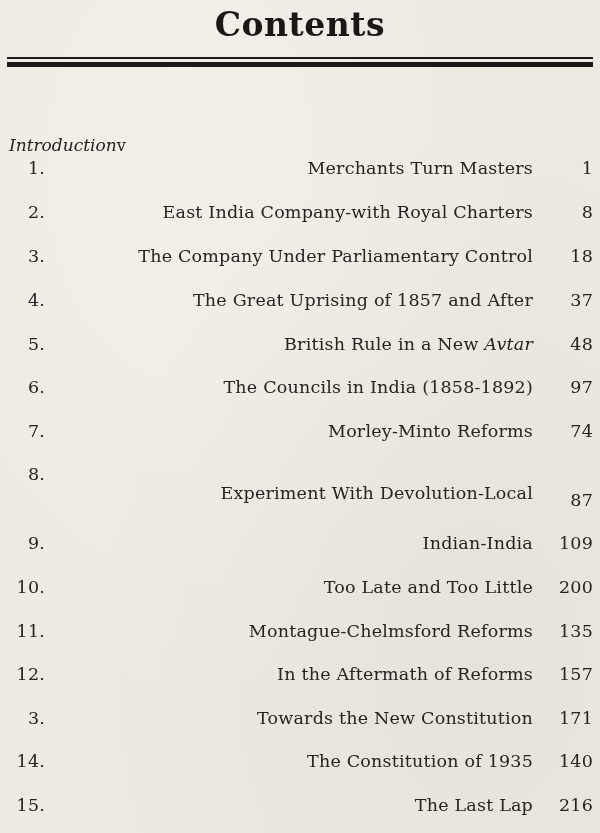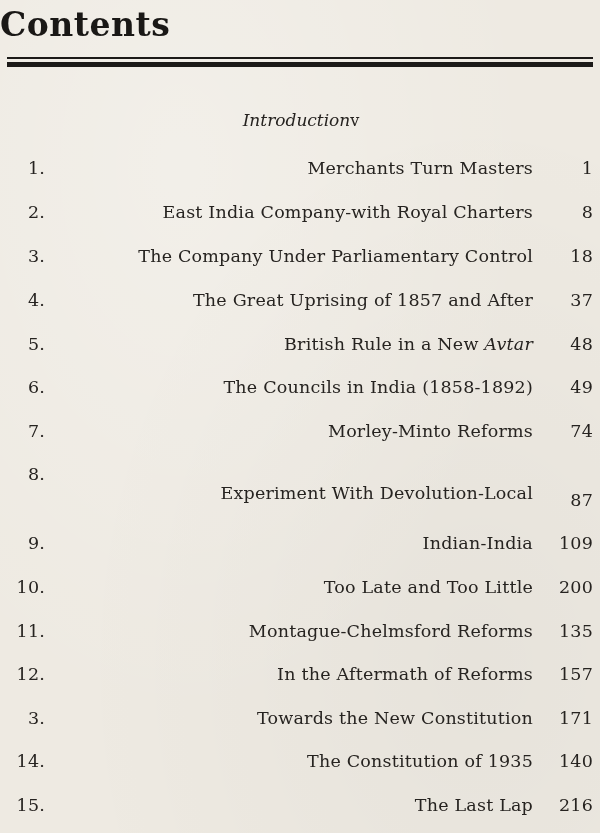--- a/index.html
+++ b/index.html
@@ -12,39 +12,40 @@
   }
   .page {
     position: absolute; inset: 0;
     background:
       radial-gradient(ellipse at 30% 20%, rgba(255,255,255,0.25), rgba(0,0,0,0) 60%),
       radial-gradient(ellipse at 80% 80%, rgba(0,0,0,0.03), rgba(0,0,0,0) 60%),
       #eeeae2;
   }
   .title {
     position: absolute; left: 0; right: 0; top: 0;
+    text-align: center;
     font-family: "DejaVu Serif", serif;
     font-weight: bold;
     font-size: 33px;
     letter-spacing: 0.5px;
     line-height: 50px;
     color: #1a1816;
   }
   .rule-thin {
     position: absolute; left: 7px; right: 7px; top: 57px; height: 2px;
     background: #1c1a18;
   }
   .rule-thick {
     position: absolute; left: 7px; right: 7px; top: 62px; height: 5px;
     background: #1c1a18;
   }
   .intro {
-    position: absolute; left: 9px; right: 7px; top: 107px; height: 26px;
+    position: absolute; left: 9px; right: 7px; top: 132px; height: 26px;
     font-style: italic; font-size: 17px;
-    display: flex; justify-content: center; align-items: center;
+    display: flex; justify-content: flex-start; align-items: center;
   }
   .intro .pg { font-style: normal; font-size: 16px; }
   .entry {
     position: absolute; left: 0; right: 7px;
     font-size: 17.5px;
     letter-spacing: 0.2px;
   }
   .entry .num {
     position: absolute; left: 9px; width: 36px; text-align: right;
   }
@@ -91,21 +92,21 @@
     <span class="pg">37</span>
   </div>
   <div class="entry" style="top:334px;">
     <span class="num">5.</span>
     <span class="label"><span>British Rule in a New </span><i class="avtar">Avtar</i></span>
     <span class="pg">48</span>
   </div>
   <div class="entry" style="top:377px;">
     <span class="num">6.</span>
     <span class="label">The Councils in India (1858-1892)</span>
-    <span class="pg">49</span>
+    <span class="pg">97</span>
   </div>
   <div class="entry" style="top:421px;">
     <span class="num">7.</span>
     <span class="label">Morley-Minto Reforms</span>
     <span class="pg">74</span>
   </div>
   <div class="entry" style="top:464px;">
     <span class="num">8.</span>
     <span class="label" style="line-height:26px;margin-top:16px;">
       <span class="l1">Experiment With Devolution-Local</span>

